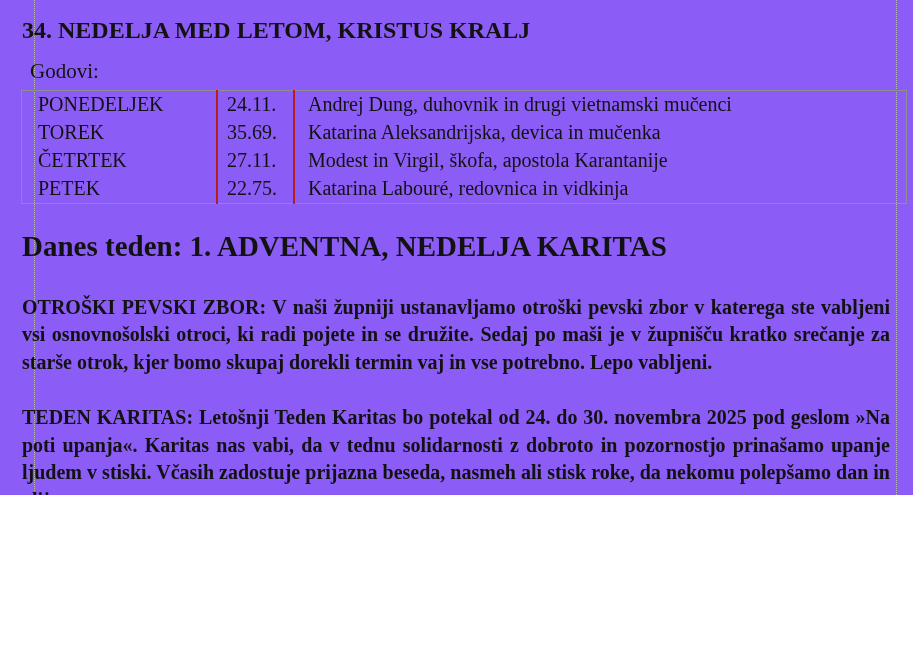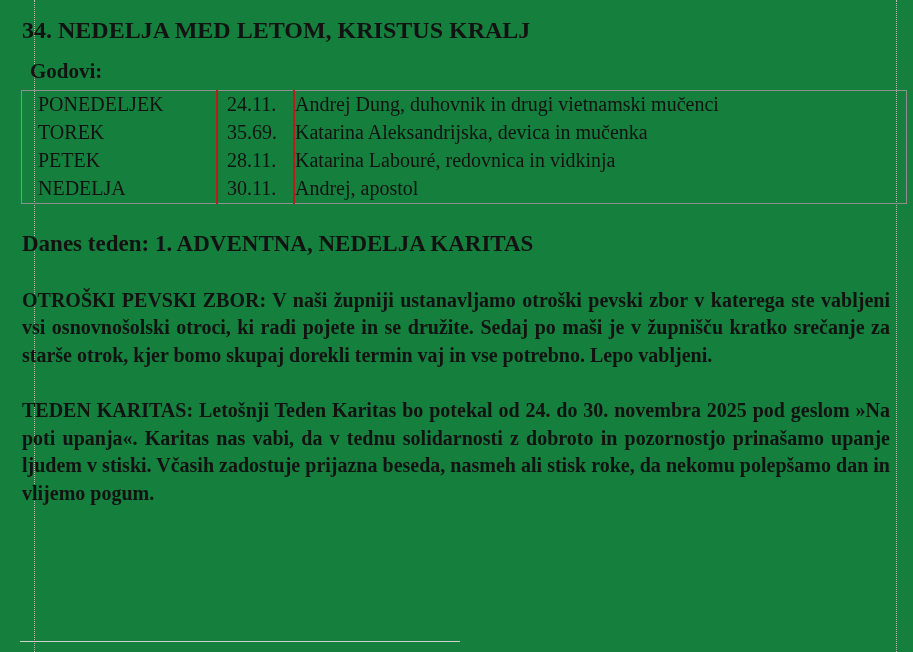--- a/index.html
+++ b/index.html
@@ -1,64 +1,64 @@
 <!DOCTYPE html>
 <html><head>
 <meta charset="utf-8">
 <style>
   html,body{margin:0;padding:0;background:#ffffff;}
   .page{
     position:relative;
-    width:913px;height:652px;
-    background:#15803d;
+    width:913px;height:495px;
+    background:#8b5cf6;
     color:#121212;
     font-family:"Liberation Serif","DejaVu Serif",serif;
     overflow:hidden;
   }
   
   .boundary-v{position:absolute;top:0;bottom:0;width:0;border-left:1px dotted #b8b8b8;z-index:0;}
   .boundary-v.left{left:34px;}
   .boundary-v.right{left:896px;}
   .boundary-h{position:absolute;left:20px;width:440px;height:0;top:641px;border-top:1px solid #cfcfcf;z-index:0;}
 
   .content{position:relative;z-index:1;}
 
   h1.title{
     margin:17px 0 0 22px;
     font-size:24px;line-height:1.15;
     font-weight:bold;
   }
   h2.godovi{
     margin:15px 12px 0 30px;
     font-size:21px;line-height:1.1;
-    font-weight:bold;
+    font-weight:normal;
   }
   table.saints{
     margin:7px 0 0 21px;
     border-collapse:collapse;
     width:886px;
     table-layout:fixed;
     font-size:20px;
   }
   table.saints{border:1px solid #8f8f8f;}
   table.saints td{
     height:28px;
     padding:0;
     vertical-align:middle;
     border-left:2px solid #b91c1c;
     white-space:nowrap;
     overflow:hidden;
   }
   table.saints td.col-day{width:178px;border-left:none;padding-left:16px;margin-top:12px;}
   table.saints td.col-date{width:66px;padding-left:9px;}
-  table.saints td.col-feast{padding-left:0;}
+  table.saints td.col-feast{padding-left:13px;}
 
   h2.week{
     margin:27px 0 17px 22px;
-    font-size:23px;line-height:1.1;
+    font-size:29px;line-height:1.1;
     font-weight:bold;
   }
   p.announcement{
     margin:28px 23px 0 22px;
     font-size:20px;
     font-weight:bold;
     line-height:27.5px;
     text-align:justify;
   }
   p.announcement:first-child{margin-top:31px;}
@@ -81,28 +81,28 @@
             <td class="col-day">PONEDELJEK</td>
             <td class="col-date">24.11.</td>
             <td class="col-feast">Andrej Dung, duhovnik in drugi vietnamski mučenci</td>
           </tr>
           <tr>
             <td class="col-day">TOREK</td>
             <td class="col-date">35.69.</td>
             <td class="col-feast">Katarina Aleksandrijska, devica in mučenka</td>
           </tr>
           <tr>
-            <td class="col-day">PETEK</td>
-            <td class="col-date">28.11.</td>
-            <td class="col-feast">Katarina Labouré, redovnica in vidkinja</td>
+            <td class="col-day">ČETRTEK</td>
+            <td class="col-date">27.11.</td>
+            <td class="col-feast">Modest in Virgil, škofa, apostola Karantanije</td>
           </tr>
           <tr>
-            <td class="col-day">NEDELJA</td>
-            <td class="col-date">30.11.</td>
-            <td class="col-feast">Andrej, apostol</td>
+            <td class="col-day">PETEK</td>
+            <td class="col-date">22.75.</td>
+            <td class="col-feast">Katarina Labouré, redovnica in vidkinja</td>
           </tr>
         </tbody>
     </table>
 
     <h2 class="week">Danes teden: 1. ADVENTNA, NEDELJA KARITAS</h2>
 
     <div id="announcements">
         <p class="announcement">OTROŠKI PEVSKI ZBOR: V naši župniji ustanavljamo otroški pevski zbor v katerega ste vabljeni vsi osnovnošolski otroci, ki radi pojete in se družite. Sedaj po maši je v župnišču kratko srečanje za starše otrok, kjer bomo skupaj dorekli termin vaj in vse potrebno. Lepo vabljeni.</p>
         <p class="announcement">TEDEN KARITAS: Letošnji Teden Karitas bo potekal od 24. do 30. novembra 2025 pod geslom »Na poti upanja«. Karitas nas vabi, da v tednu solidarnosti z dobroto in pozornostjo prinašamo upanje ljudem v stiski. Včasih zadostuje prijazna beseda, nasmeh ali stisk roke, da nekomu polepšamo dan in vlijemo pogum.</p>
       </div>

